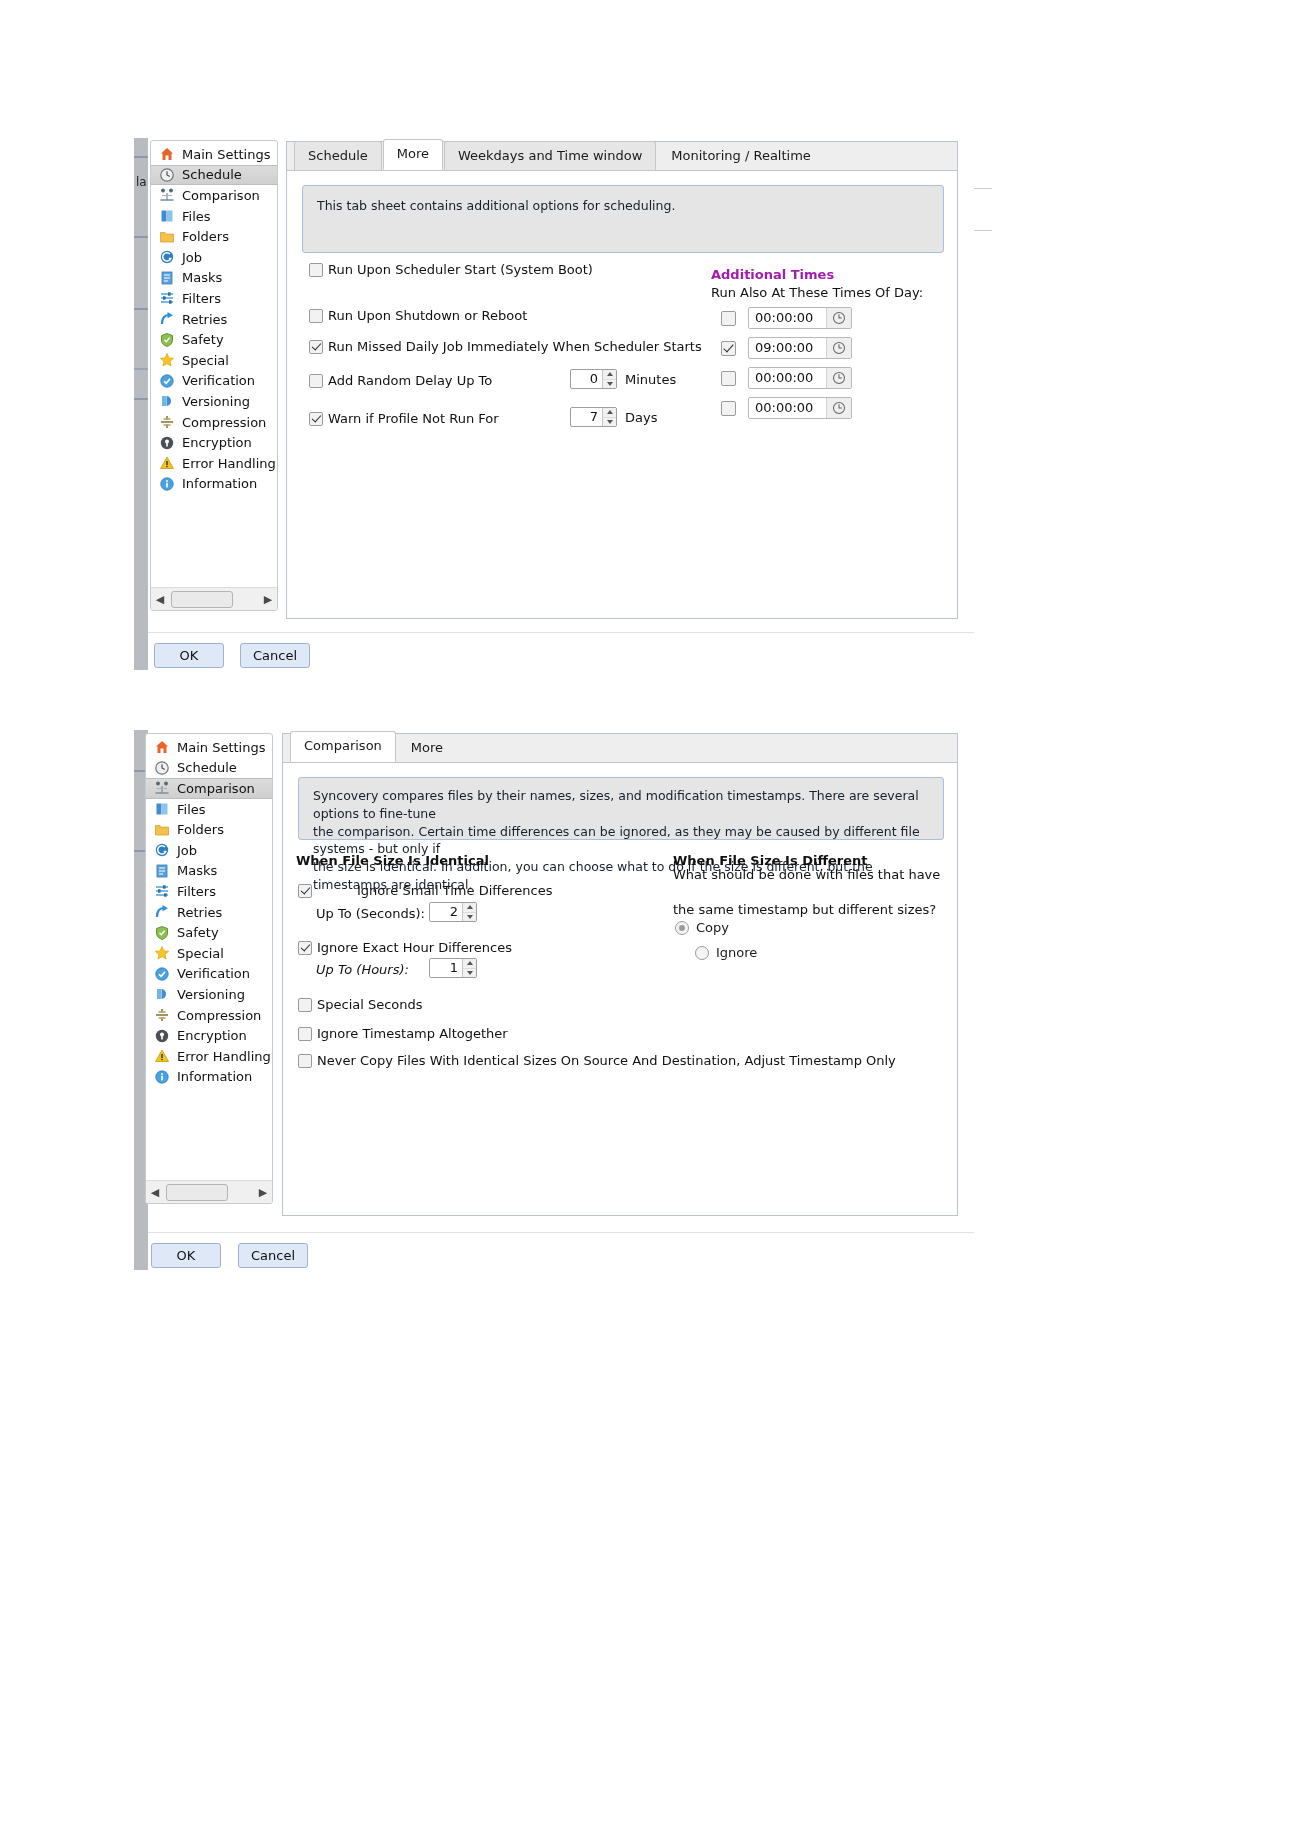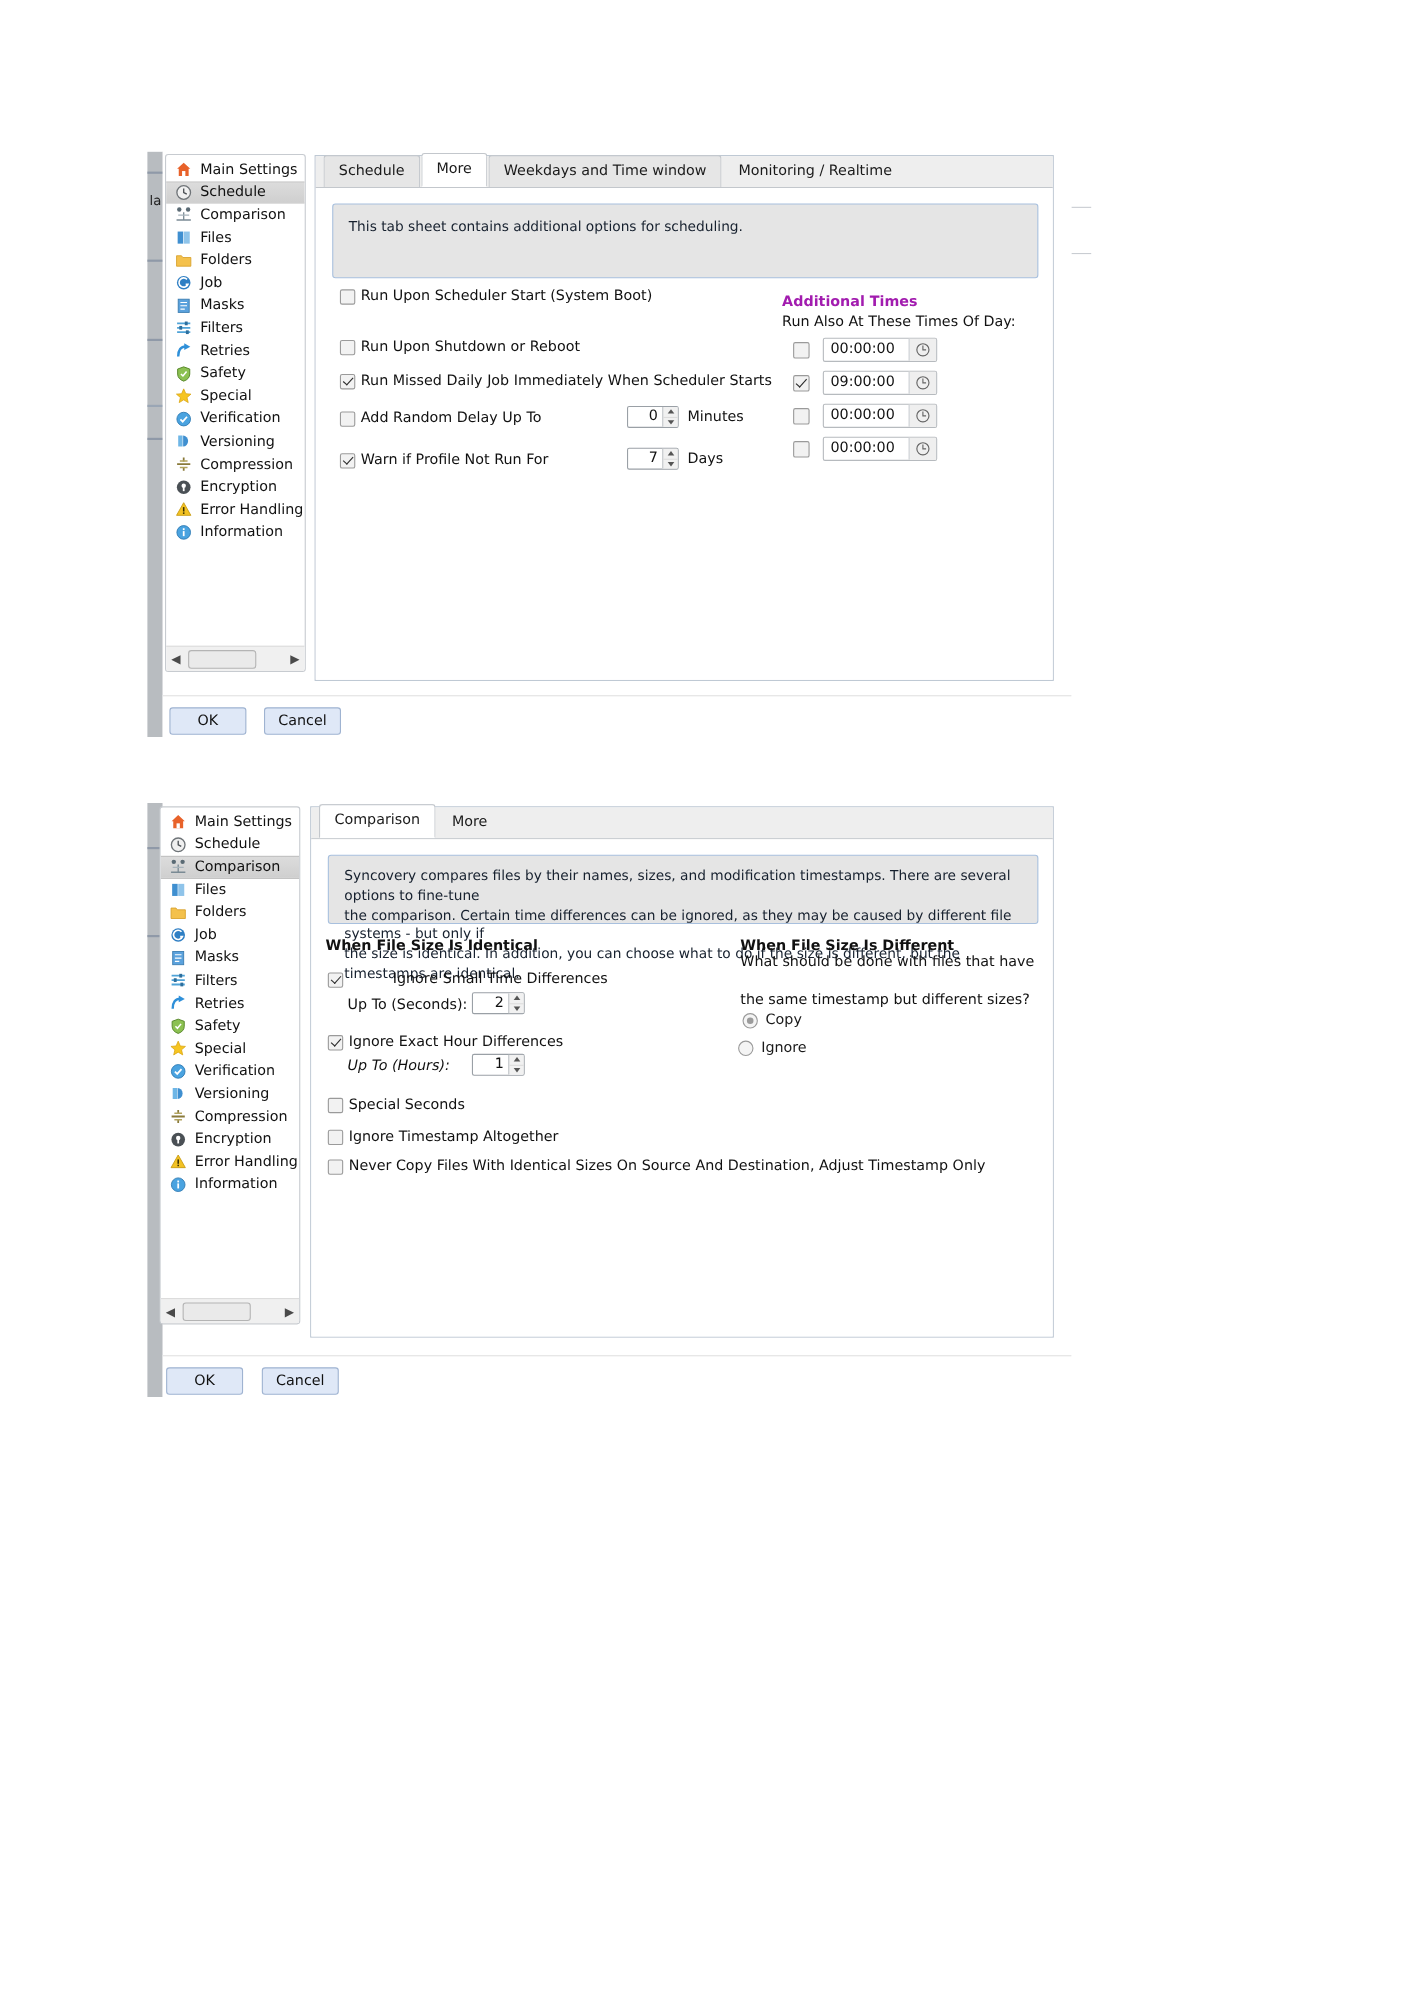--- a/index.html
+++ b/index.html
@@ -992,21 +992,21 @@
       <div class="sect-title" style="left:390px; top:90px;">When File Size Is Different</div>
 
       <div class="helptext" style="left:390px; top:102px;">What should be done with files that have</div>
       <div class="helptext" style="left:390px; top:137px;">the same timestamp but different sizes?</div>
 
       <div class="radiorow" style="left:392px; top:157px;">
         <span class="radio sel"></span>
         <span>Copy</span>
       </div>
 
-      <div class="radiorow" style="left:388px; top:182px;">
+      <div class="radiorow" style="left:412px; top:182px;">
         <span class="radio"></span>
         <span>Ignore</span>
       </div>
 
     </div>
   </div>
 
   <div class="footer" style="top:502px; height:38px;">
     <div class="btn" style="left:3px; top:10px; width:70px;">OK</div>
     <div class="btn" style="left:90px; top:10px; width:70px;">Cancel</div>

